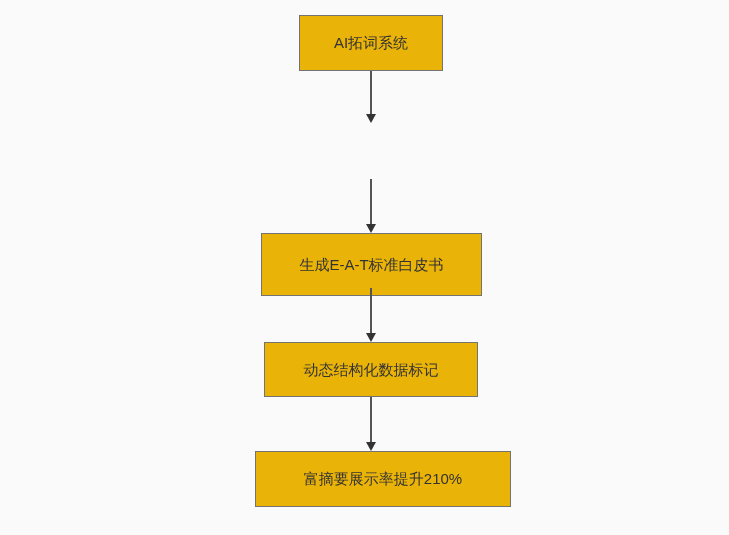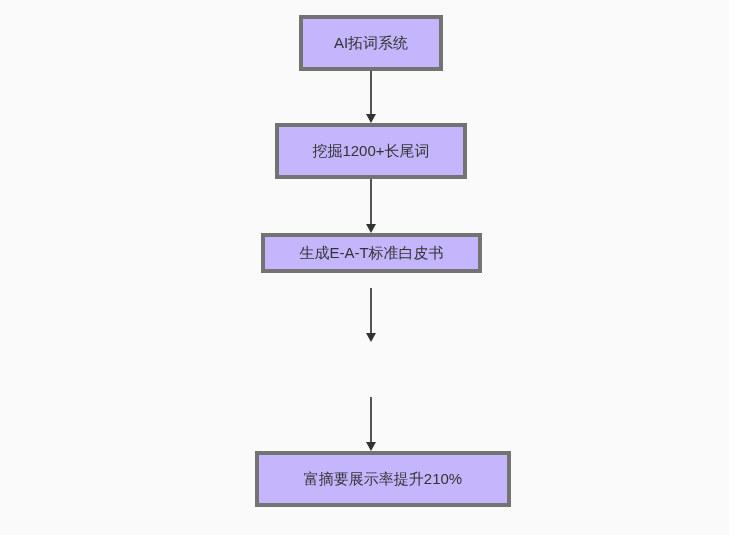--- a/index.html
+++ b/index.html
@@ -11,22 +11,22 @@
   .canvas {
     position: relative;
     width: 729px;
     height: 535px;
     background: #fafafa;
     overflow: hidden;
   }
   .flow-node {
     position: absolute;
     box-sizing: border-box;
-    background: #c4b5fd;
-    border: 4px solid #737373;
+    background: #eab308;
+    border: 1px solid #737373;
     color: #333333;
     font-size: 15px;
     line-height: 1.2;
     display: flex;
     align-items: center;
     justify-content: center;
     text-align: center;
     white-space: nowrap;
   }
   .flow-edge {
@@ -50,55 +50,55 @@
     margin-left: -5.5px;
     width: 0;
     height: 0;
     border-left: 5.5px solid transparent;
     border-right: 5.5px solid transparent;
     border-top: 9px solid #333333;
   }
   
   #node-0 { left: 299px; top: 15px;  width: 144px; height: 56px; }
   #node-1 { left: 275px; top: 123px; width: 192px; height: 56px; }
-  #node-2 { left: 261px; top: 233px; width: 221px; height: 40px; }
+  #node-2 { left: 261px; top: 233px; width: 221px; height: 63px; }
   #node-3 { left: 264px; top: 342px; width: 214px; height: 55px; }
   #node-4 { left: 255px; top: 451px; width: 256px; height: 56px; }
   
   #edge-0 { left: 371px; top: 71px;  height: 52px; }
   #edge-1 { left: 371px; top: 179px; height: 54px; }
   #edge-2 { left: 371px; top: 288px; height: 54px; }
   #edge-3 { left: 371px; top: 397px; height: 54px; }
 </style>
 </head>
 <body>
 
 <div class="canvas">
 
   <div class="flow-node" id="node-0">AI拓词系统</div>
 
   <div class="flow-edge" id="edge-0">
     <div class="edge-line"></div>
     <div class="edge-head"></div>
   </div>
 
-  <div class="flow-node" id="node-1">挖掘1200+长尾词</div>
 
   <div class="flow-edge" id="edge-1">
     <div class="edge-line"></div>
     <div class="edge-head"></div>
   </div>
 
   <div class="flow-node" id="node-2">生成E-A-T标准白皮书</div>
 
   <div class="flow-edge" id="edge-2">
     <div class="edge-line"></div>
     <div class="edge-head"></div>
   </div>
 
+  <div class="flow-node" id="node-3">动态结构化数据标记</div>
 
   <div class="flow-edge" id="edge-3">
     <div class="edge-line"></div>
     <div class="edge-head"></div>
   </div>
 
   <div class="flow-node" id="node-4">富摘要展示率提升210%</div>
 
 </div>
 

